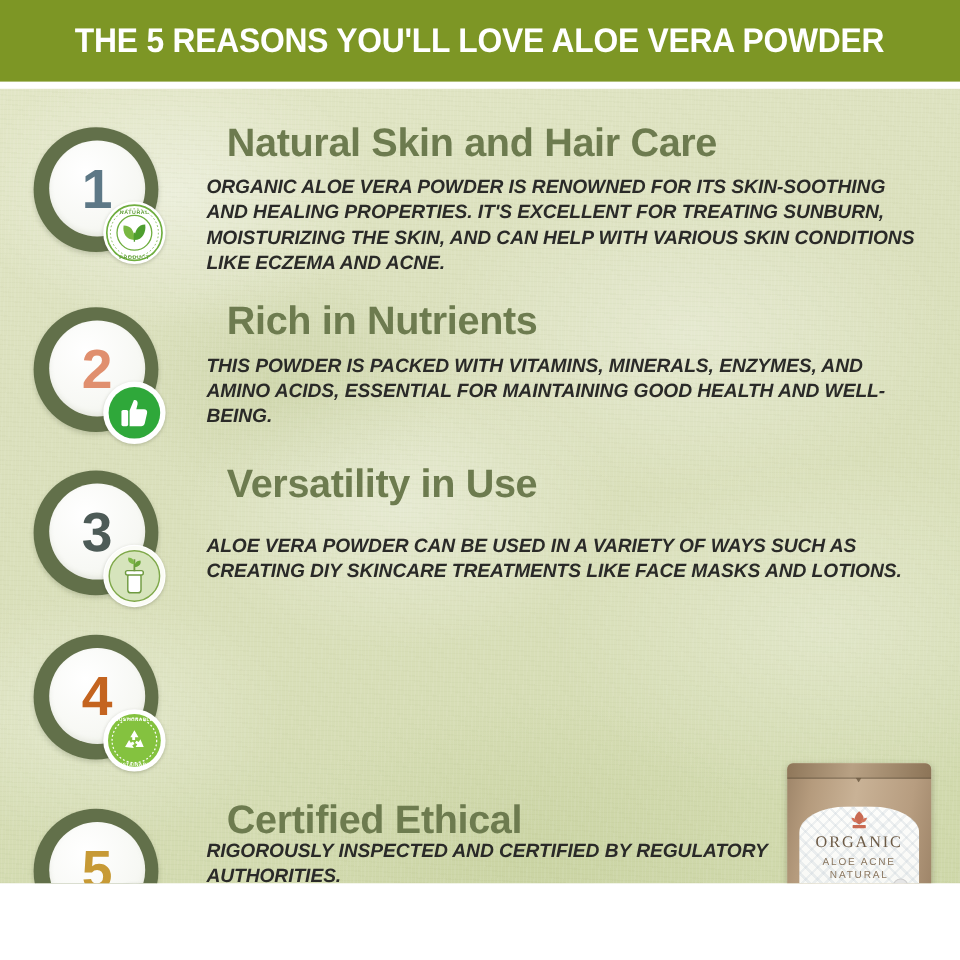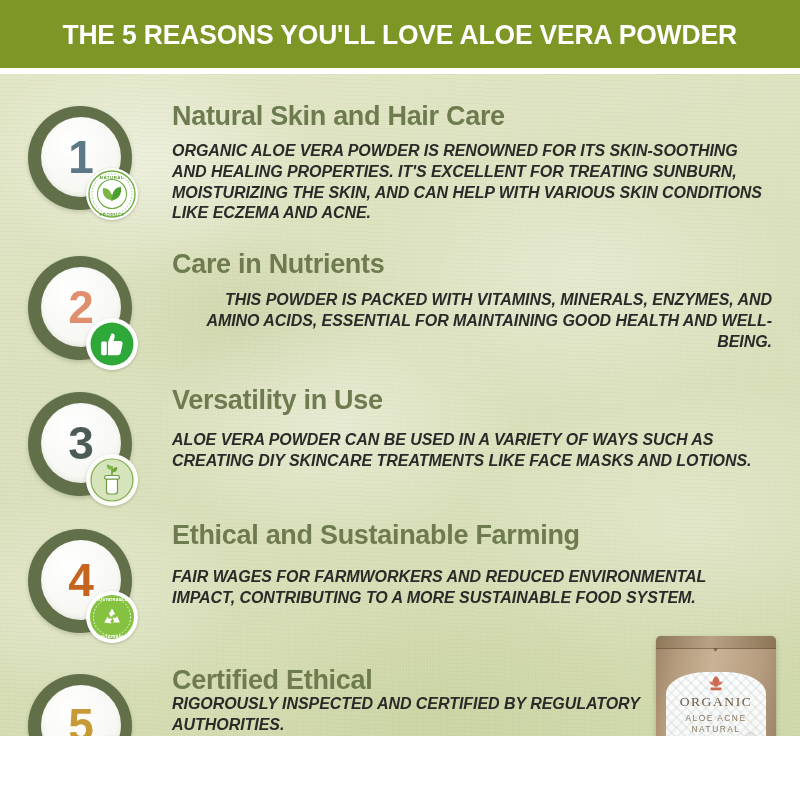--- a/index.html
+++ b/index.html
@@ -101,25 +101,26 @@
     box-shadow: 0 1px 3px rgba(50,60,30,0.25);
     overflow: hidden;
   }
   .seal svg { display: block; width: 52px; height: 52px; }
 
   
   .txt-col { position: absolute; left: 172px; width: 614px; }
   .sec-heading {
     color: #6d7b4f;
     font-weight: bold;
-    font-size: 27px;
+    font-size: 33px;
     line-height: 1.04;
     letter-spacing: -0.3px;
     font-family: "Liberation Sans", sans-serif;
     white-space: nowrap;
+    margin-left: 17px;
   }
   .sec-body {
     color: #2a2a28;
     font-size: 16px;
     font-weight: bold;
     font-style: italic;
     line-height: 1.30;
     text-transform: uppercase;
     letter-spacing: -0.05px;
     font-family: "Liberation Sans", sans-serif;
@@ -259,22 +260,22 @@
         <div class="seal">
           <svg viewBox="0 0 52 52">
             <circle cx="26" cy="26" r="25" fill="#ffffff"></circle>
             <circle cx="26" cy="26" r="21.5" fill="#2fa83a"></circle>
             <path d="M22 24 L25.5 15.5 C27.8 15 29.2 16.8 28.6 19 L27.6 23 L34 23 C35.8 23 37 24.4 36.6 26.1 L34.6 35 C34.3 36.4 33.1 37.2 31.7 37.2 L22 37.2 Z" fill="#ffffff"></path>
             <rect x="15.2" y="23.6" width="5.6" height="13.6" rx="1.4" fill="#ffffff"></rect>
           </svg>
         </div>
       </div>
       <div class="txt-col" style="top:-6px;">
-        <div class="sec-heading">Care in Nutrients</div>
-        <div class="sec-body" style="margin-top:12px;text-align:right;">THIS POWDER IS PACKED WITH VITAMINS, MINERALS, ENZYMES, AND AMINO ACIDS, ESSENTIAL FOR MAINTAINING GOOD HEALTH AND WELL-BEING.</div>
+        <div class="sec-heading">Rich in Nutrients</div>
+        <div class="sec-body" style="margin-top:12px;">THIS POWDER IS PACKED WITH VITAMINS, MINERALS, ENZYMES, AND AMINO ACIDS, ESSENTIAL FOR MAINTAINING GOOD HEALTH AND WELL-BEING.</div>
       </div>
     </div>
 
     <div class="section" style="top:318px;height:125px;">
       <div class="badge-group">
         <div class="num-ring">
           <div class="num-disc">
             <span class="num-text" style="color:#4d5b57;">3</span>
           </div>
         </div>
@@ -286,21 +287,21 @@
             <rect x="20.5" y="24" width="11" height="16" rx="2.4" fill="#ffffff" stroke="#6f9a41" stroke-width="1.2"></rect>
             <rect x="18.6" y="21.5" width="14.8" height="3.6" rx="1.6" fill="#ffffff" stroke="#6f9a41" stroke-width="1.2"></rect>
             <path d="M26 22 L26 12" stroke="#6f9a41" stroke-width="1.5" fill="none"></path>
             <path d="M26 16 C22 16 20 13 21 10.5 C24 10.5 26 12.8 26 16 Z" fill="#7fb84a"></path>
             <path d="M26 18.5 C30 18.5 32 15.5 31 13 C28 13 26 15.3 26 18.5 Z" fill="#6aa53a"></path>
           </svg>
         </div>
       </div>
       <div class="txt-col" style="top:-6px;">
         <div class="sec-heading">Versatility in Use</div>
-        <div class="sec-body" style="margin-top:16px;">ALOE VERA POWDER CAN BE USED IN A VARIETY OF WAYS SUCH AS CREATING DIY SKINCARE TREATMENTS LIKE FACE MASKS AND LOTIONS.</div>
+        <div class="sec-body" style="margin-top:26px;">ALOE VERA POWDER CAN BE USED IN A VARIETY OF WAYS SUCH AS CREATING DIY SKINCARE TREATMENTS LIKE FACE MASKS AND LOTIONS.</div>
       </div>
     </div>
 
     <div class="section" style="top:455px;height:125px;">
       <div class="badge-group">
         <div class="num-ring">
           <div class="num-disc">
             <span class="num-text" style="color:#c4641f;">4</span>
           </div>
         </div>
@@ -311,24 +312,20 @@
             <circle cx="26" cy="26" r="18.6" fill="none" stroke="#ffffff" stroke-width="1" stroke-dasharray="1.6 1.8"></circle>
             <g fill="#ffffff">
               <path d="M26 17.5 L29.4 23.4 L26.6 23.4 L26.6 25.6 L24.2 25.6 L24.2 23.4 L22.6 23.4 Z"></path>
               <path d="M33.8 31.6 L27 31.6 L28.4 29.3 L26.5 28.2 L27.7 26.2 L29.6 27.3 L31 25 Z"></path>
               <path d="M18.2 31.6 L21.6 25.6 L23 28 L24.9 26.9 L26.1 29 L24.2 30.1 L25.6 32.4 Z"></path>
             </g>
             <text x="26" y="10" font-size="3.9" fill="#ffffff" text-anchor="middle" font-family="Liberation Sans, sans-serif" font-weight="bold" letter-spacing="0.4">SUSTAINABLE</text>
             <text x="26" y="47.4" font-size="3.9" fill="#ffffff" text-anchor="middle" font-family="Liberation Sans, sans-serif" font-weight="bold" letter-spacing="0.4">SUSTAINABLE</text>
           </svg>
         </div>
-      </div>
-      <div class="txt-col" style="top:-8px;">
-        <div class="sec-heading">Ethical and Sustainable Farming</div>
-        <div class="sec-body" style="margin-top:18px;">FAIR WAGES FOR FARMWORKERS AND REDUCED ENVIRONMENTAL IMPACT, CONTRIBUTING TO A MORE SUSTAINABLE FOOD SYSTEM.</div>
       </div>
     </div>
 
     <div class="section" style="top:600px;height:125px;">
       <div class="badge-group">
         <div class="num-ring">
           <div class="num-disc">
             <span class="num-text" style="color:#c79a36;">5</span>
           </div>
         </div>

